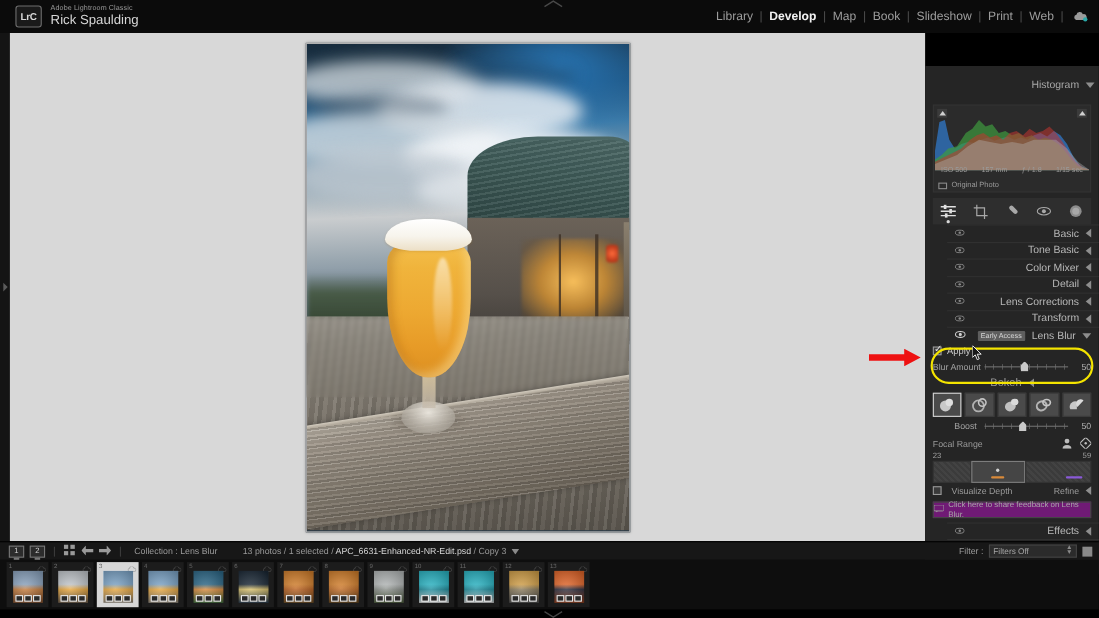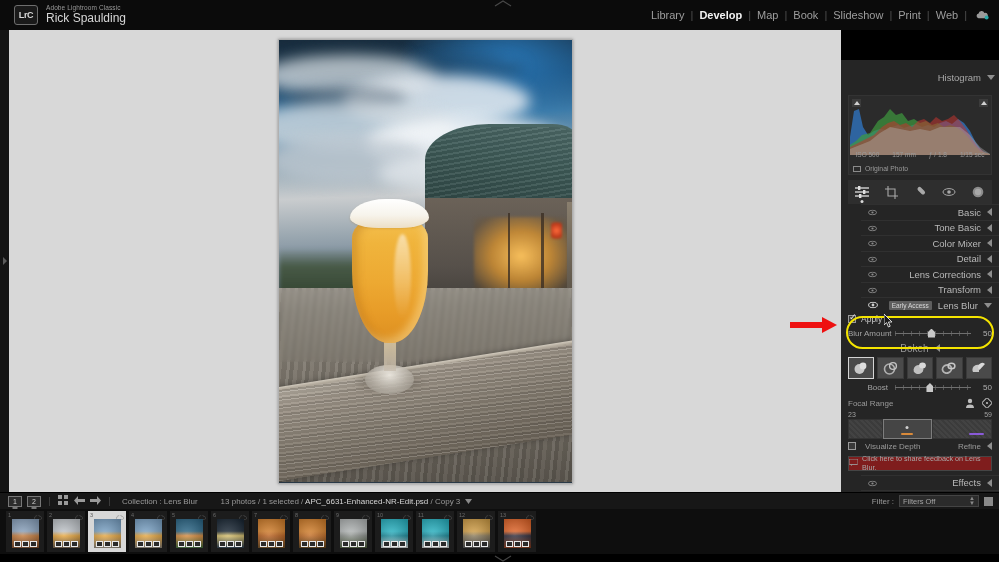--- a/index.html
+++ b/index.html
@@ -314,21 +314,21 @@
   }
   .fseg { background:#3b3b3b; border:1px solid #333; position:relative;
           background-image:repeating-linear-gradient(45deg, rgba(255,255,255,.04) 0 2px, transparent 2px 4px); }
   .fseg.mid { border:1px solid #7d7d7d; background:#454545; }
   .f-dot { position:absolute; left:50%; top:35%; width:3px; height:3px; border-radius:50%; background:#d0d0d0; transform:translateX(-50%); }
   .f-orange { position:absolute; left:38%; bottom:3px; width:24%; height:2px; background:#d98a3a; border-radius:1px; }
   .f-purple { position:absolute; left:62%; bottom:3px; width:26%; height:2px; background:#8a5ad8; border-radius:1px; }
 
   #viz-row { display:flex; align-items:center; justify-content:space-between; font-size:8px; color:#9a9a9a; padding-top:3px; }
   #feedback-btn {
-    margin:5px 7px 0 7px; height:15px; background:#7f1d1d; border:1px solid #454545;
+    margin:5px 7px 0 7px; height:15px; background:#701a75; border:1px solid #454545;
     display:flex; align-items:center; justify-content:center; gap:4px;
     font-size:7.2px; color:#a8a8a8;
   }
   #panel-buttons { display:flex; gap:6px; padding:7px 7px 0 7px; }
   .pbtn {
     flex:1; height:15px; background:#3c3c3c; border:1px solid #4a4a4a;
     display:flex; align-items:center; justify-content:center;
     font-size:9px; color:#c4c4c4;
   }
 

